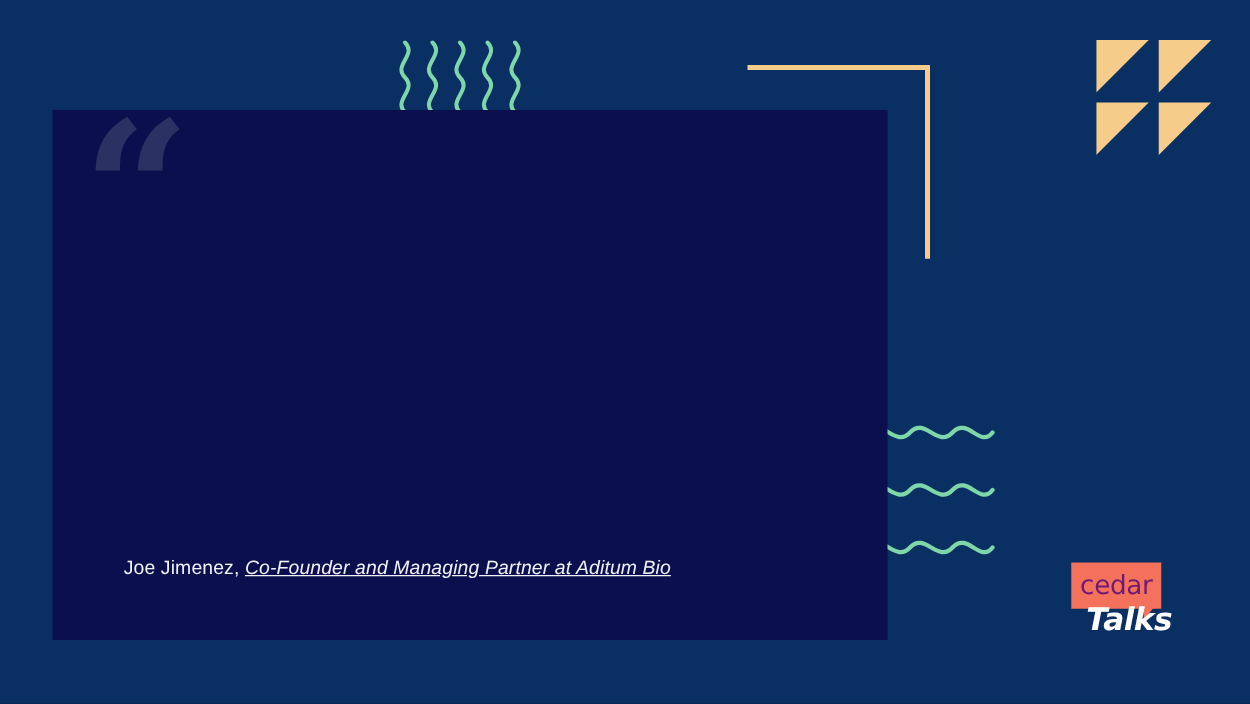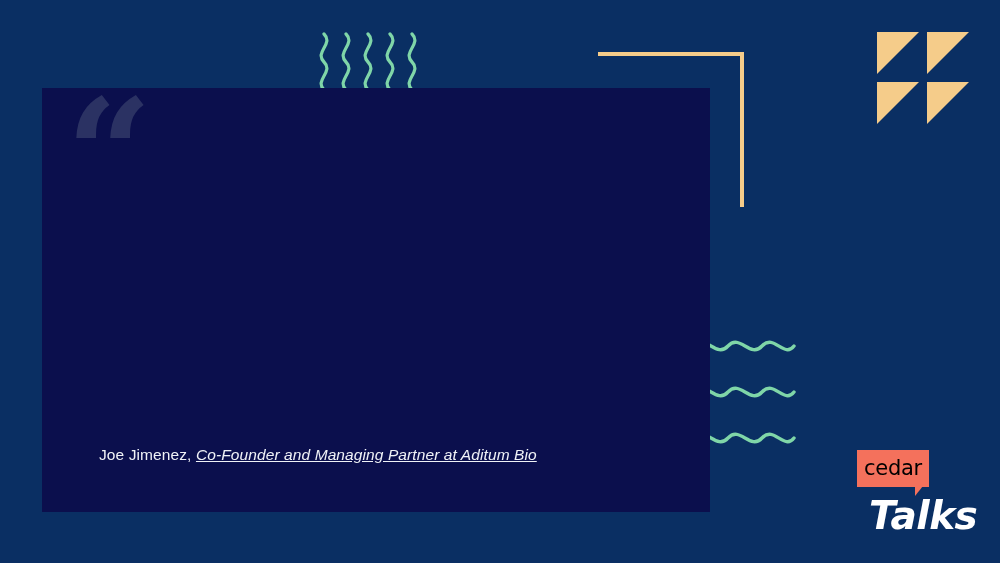--- a/index.html
+++ b/index.html
@@ -122,40 +122,40 @@
   .bubble-label {
     position: absolute;
     left: 0;
     top: 0;
     width: 72px;
     height: 37px;
     line-height: 37px;
     text-align: center;
     font-family: "DejaVu Sans", "Liberation Sans", sans-serif;
     font-size: 21px;
-    color: #000000;
+    color: #701a75;
     letter-spacing: -0.3px;
   }
   .bubble-tail {
     position: absolute;
     left: 62px;
     top: 39px;
     width: 0;
     height: 0;
     border-left: 8px solid #f4715c;
     border-bottom: 10px solid transparent;
   }
   .talks-label {
     position: absolute;
     left: 16px;
-    top: 46px;
+    top: 34px;
     font-family: "DejaVu Sans", "Liberation Sans", sans-serif;
     font-weight: 700;
     font-style: italic;
-    font-size: 39px;
+    font-size: 25px;
     color: #ffffff;
     letter-spacing: -0.5px;
   }
 </style>
 </head>
 <body>
 
 <div class="slide">
 
   <div class="bracket"></div>

